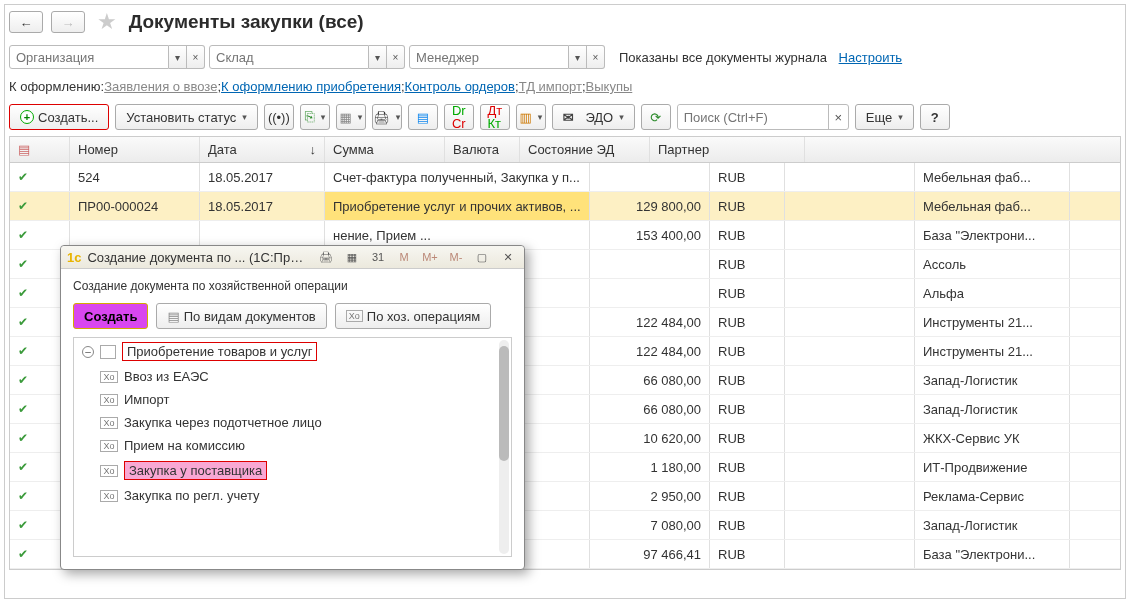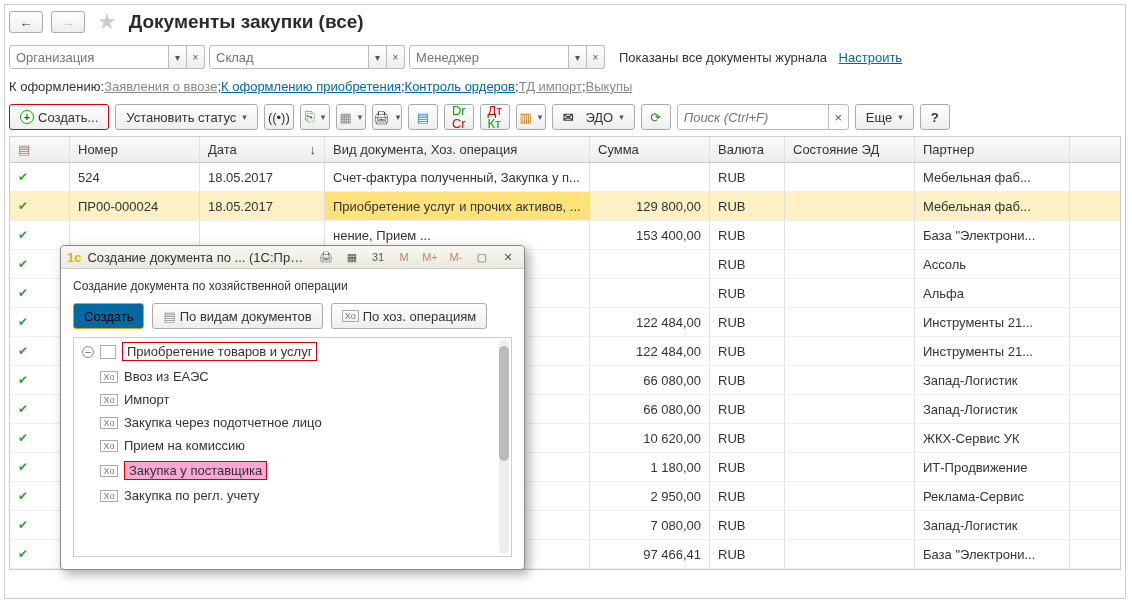--- a/index.html
+++ b/index.html
@@ -17,40 +17,40 @@
   .status-text { margin-left: 10px; color: #333; }
   .link { color: #0066b3; text-decoration: underline; cursor: pointer; }
   .link.gray { color: #888; }
   .form-row { display: flex; align-items: center; margin-bottom: 10px; font-size:13px;}
   .toolbar { display: flex; align-items: center; gap: 6px; margin-bottom: 6px; }
   .btn { height: 26px; border: 1px solid #aaa; background: linear-gradient(#fff,#eee); border-radius: 3px; padding: 0 10px; display: inline-flex; align-items: center; gap: 4px; cursor: pointer; white-space:nowrap;}
   .btn.icon-only { padding: 0; width: 30px; justify-content:center; }
   .btn .plus { color: green; font-weight: bold; font-size: 15px; background:#fff; border:1px solid #0a0; border-radius:50%; width:14px; height:14px; display:inline-flex; align-items:center; justify-content:center; font-size:11px; line-height:1;}
   .btn .chev { font-size: 9px; color: #555; margin-left: 2px; }
   .search { border:1px solid #bbb; border-radius:3px; display:flex; height:26px; }
-  .search input { border:none; padding:2px 6px; width:150px; border-radius:3px 0 0 3px; color:#999;font-style:italic; }
+  .search input { border:none; padding:2px 6px; width:150px; border-radius:3px 0 0 3px; color:#999; }
   .search .sbtn { border-left:1px solid #bbb; width:20px; display:flex; align-items:center; justify-content:center; color:#555; }
   .grid { border: 1px solid #ccc; width: 100%; }
   .grid-head { display: flex; background: linear-gradient(#fafafa,#ececec); border-bottom:1px solid #ccc; height:26px; align-items:center; }
   .grid-head > div, .grid-row > div { padding: 4px 8px; border-right: 1px solid #e0e0e0; overflow:hidden; white-space:nowrap; text-overflow:ellipsis; height:100%; display:flex; align-items:center;}
   .c-mark{width:60px;} .c-num{width:130px;} .c-date{width:125px;} .c-kind{width:265px;} .c-sum{width:120px; justify-content:flex-end;} .c-cur{width:75px;} .c-ed{width:130px;text-align:right;} .c-part{width:155px; border-right:none;}
   .grid-body{}
   .grid-row { display: flex; height: 29px; border-bottom: 1px solid #eee; background:#fff; align-items:center;}
   .grid-row.sel { background: #fdf0c4; }
   .grid-row.sel .c-kind { background:#ffe27a; }
   .row-icon { font-size:12px; color:#3a9a3a; }
   .grid-head .c-date{display:flex; justify-content:space-between;}
   .dialog { position: absolute; left: 55px; top: 240px; width: 465px; background: #fff; border: 1px solid #888; box-shadow: 4px 4px 12px rgba(0,0,0,0.35); border-radius: 4px; }
   .dlg-title { display:flex; align-items:center; padding:2px 6px; background:linear-gradient(#f7f6f1,#ece9dd); font-size:12px; gap:6px; border-bottom:1px solid #ccc; border-radius:4px 4px 0 0;}
   .dlg-title .tt{flex:1; white-space:nowrap; overflow:hidden; text-overflow:ellipsis;}
   .dlg-title .tbtn{ width:20px; height:18px; display:flex; align-items:center; justify-content:center; font-size:11px; color:#555; border:1px solid transparent;}
   .dlg-body { padding: 10px 12px 12px 12px; }
   .dlg-h1 { font-size: 12px; font-weight: 500; margin-bottom: 10px; color:#333;}
   .dlg-toolbar { display:flex; gap:8px; margin-bottom:8px; }
-  .dlg-toolbar .btn.primary { background:#0369a1; border-color:#d4aa00; font-weight:400; color:#000;}
+  .dlg-toolbar .btn.primary { background:#d946ef; border-color:#d4aa00; font-weight:700; color:#000;}
   .tree { border:1px solid #ccc; height:220px; overflow:auto; position:relative;}
   .tree-scroll{position:absolute; right:2px; top:2px; bottom:2px; width:10px; background:#eee; border-radius:5px;}
   .tree-thumb{position:absolute; right:2px; top:8px; width:10px; height:115px; background:#bbb; border-radius:5px;}
   .tnode { display:flex; align-items:center; gap:6px; padding:4px 6px 4px 26px; }
   .tnode.parent{padding-left:8px;}
   .tnode .xo { border:1px solid #aaa; font-size:9px; padding:0 2px; color:#777; width:18px; text-align:center;}
   .tnode.parent .folder{ width:16px; height:14px; border:1px solid #aaa; background:#fff;}
   .tnode.parent .plusminus{ width:12px; height:12px; border:1px solid #888; border-radius:50%; display:flex; align-items:center; justify-content:center; font-size:10px; color:#555;}
   .tnode.framed { }
   .tnode.framed .lbl{ border:1px solid #d00; padding:1px 4px;}
@@ -172,21 +172,20 @@
   <div class="grid">
     <div class="grid-head">
       <div class="c-mark">
           <span style="color:#c66;">▤</span>
         </div>
       <div class="c-num">Номер</div>
       <div class="c-date">
           <span>Дата</span>
           <span>↓</span>
         </div>
-      <div class="c-kind">Вид документа, Хоз. операция</div>
       <div class="c-sum" style="justify-content:flex-start;">Сумма</div>
       <div class="c-cur">Валюта</div>
       <div class="c-ed">Состояние ЭД</div>
       <div class="c-part">Партнер</div>
     </div>
     <div class="grid-body" id="grid-body">
         <div class="grid-row">
           <div class="c-mark">
             <span class="row-icon">✔</span>
           </div>

